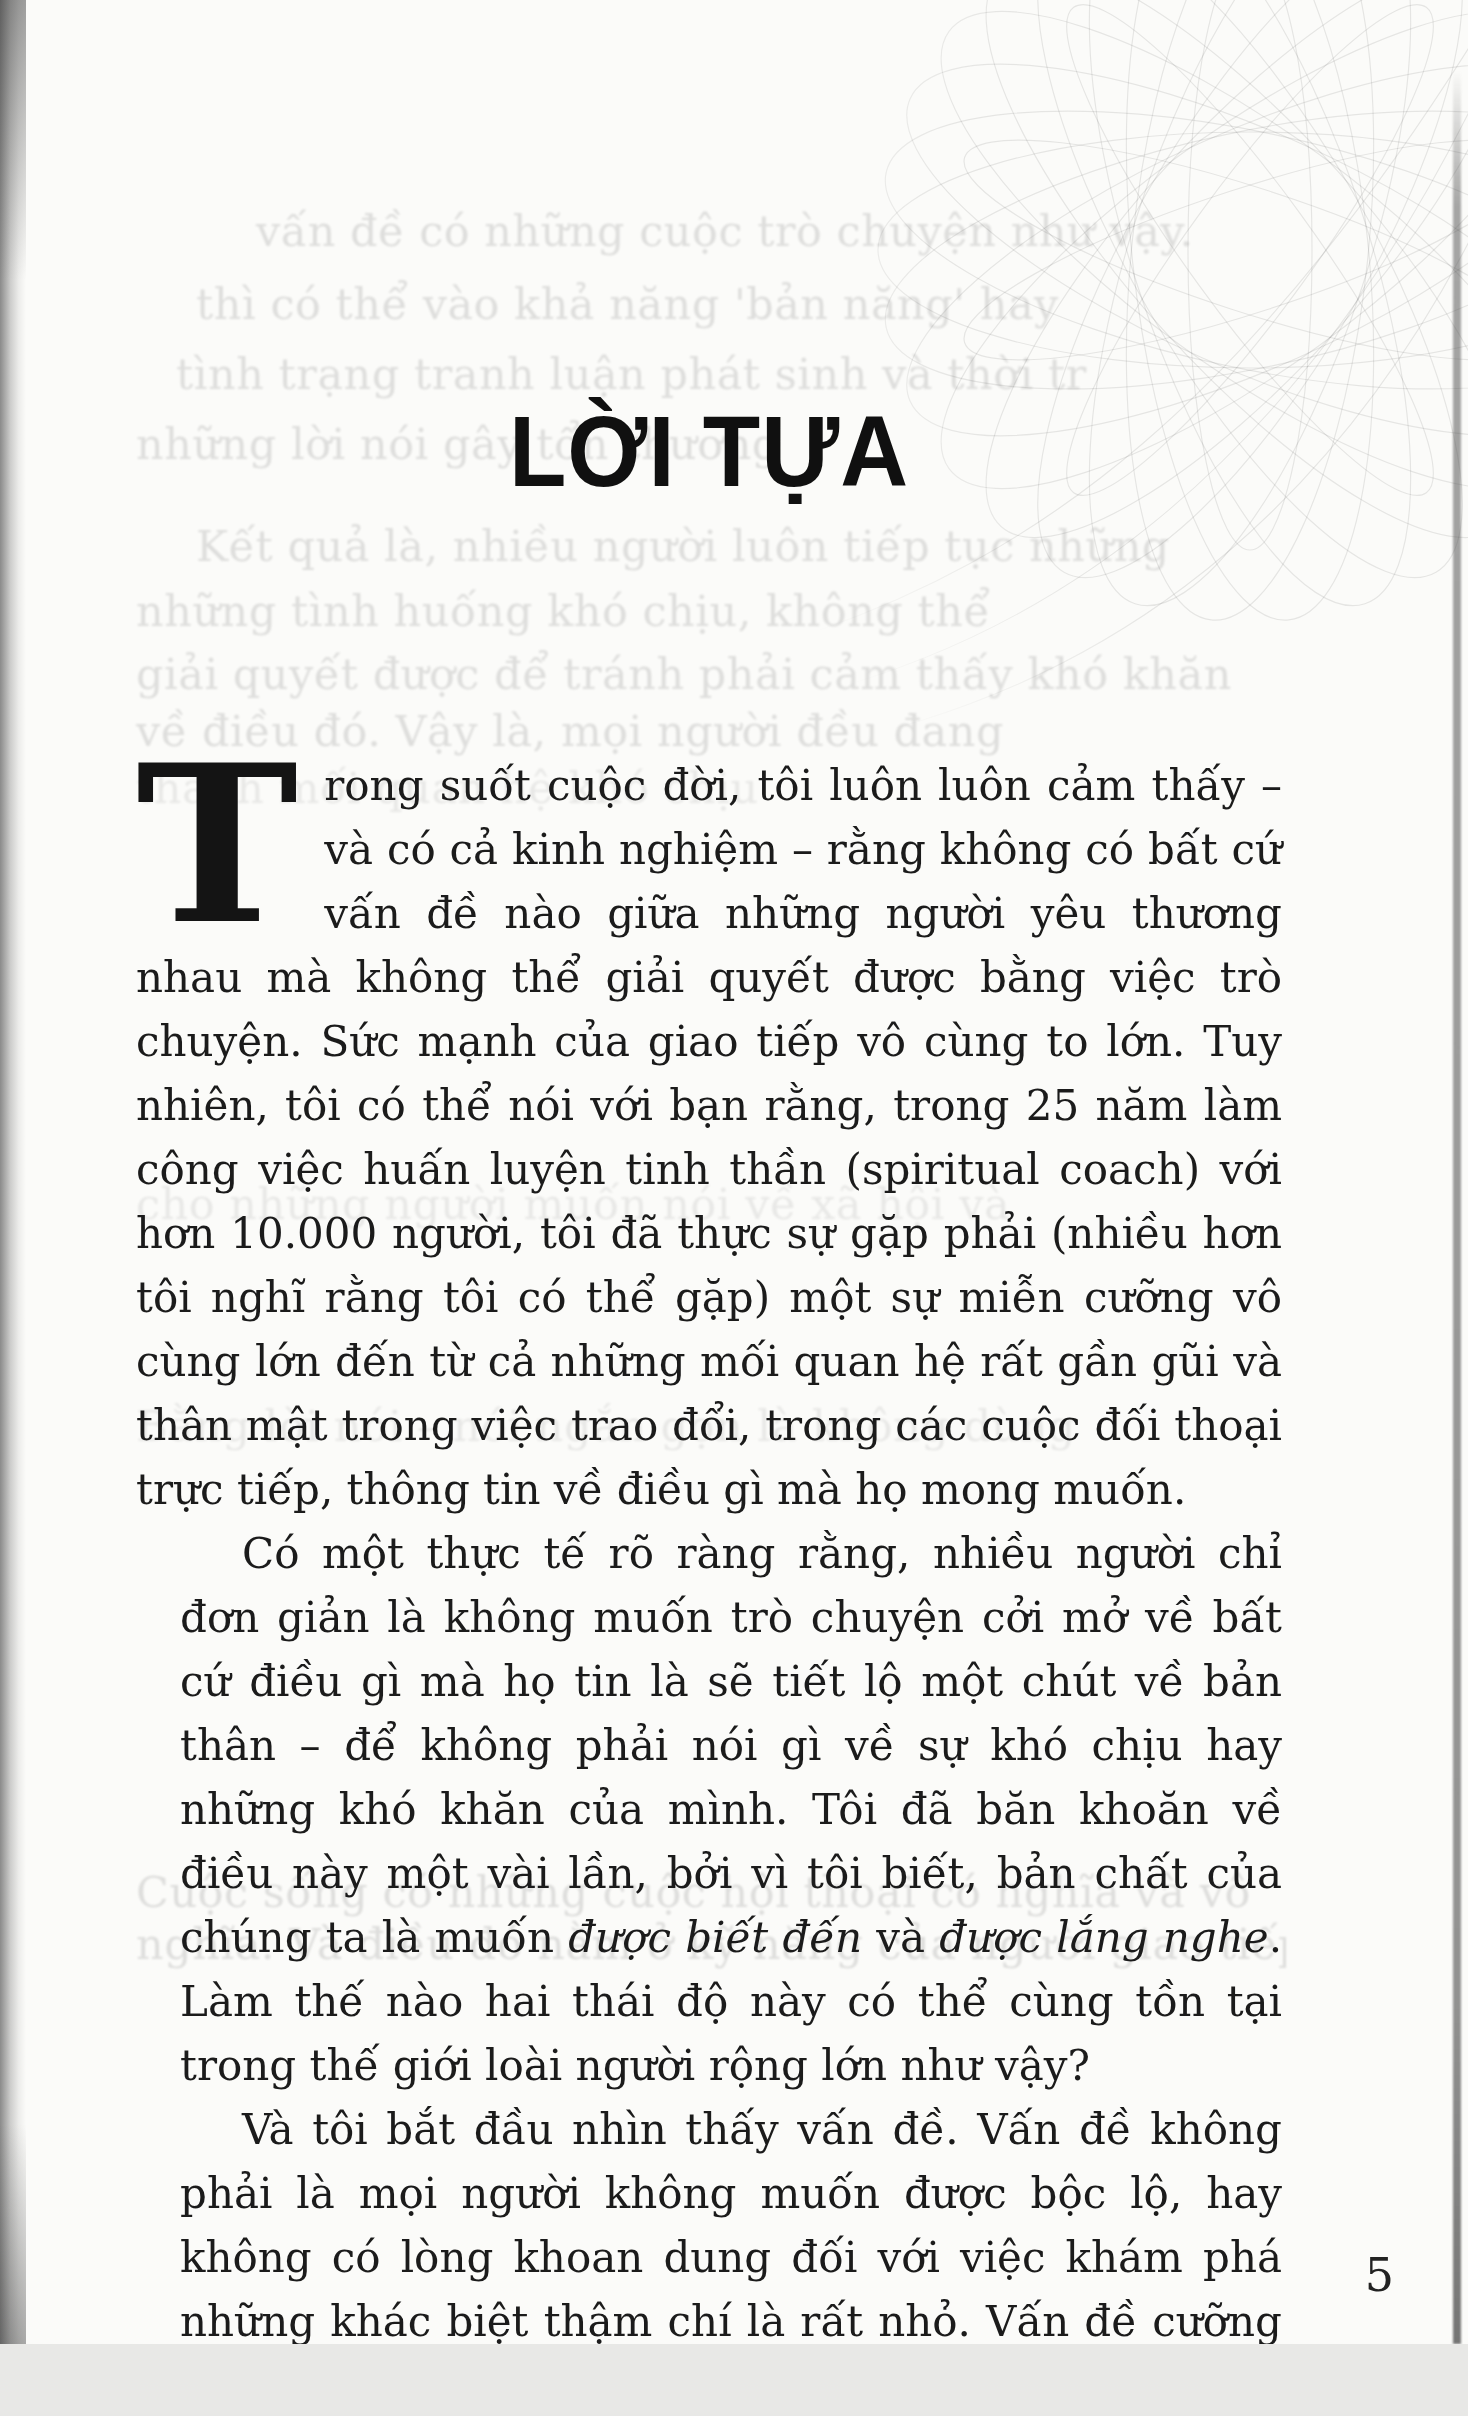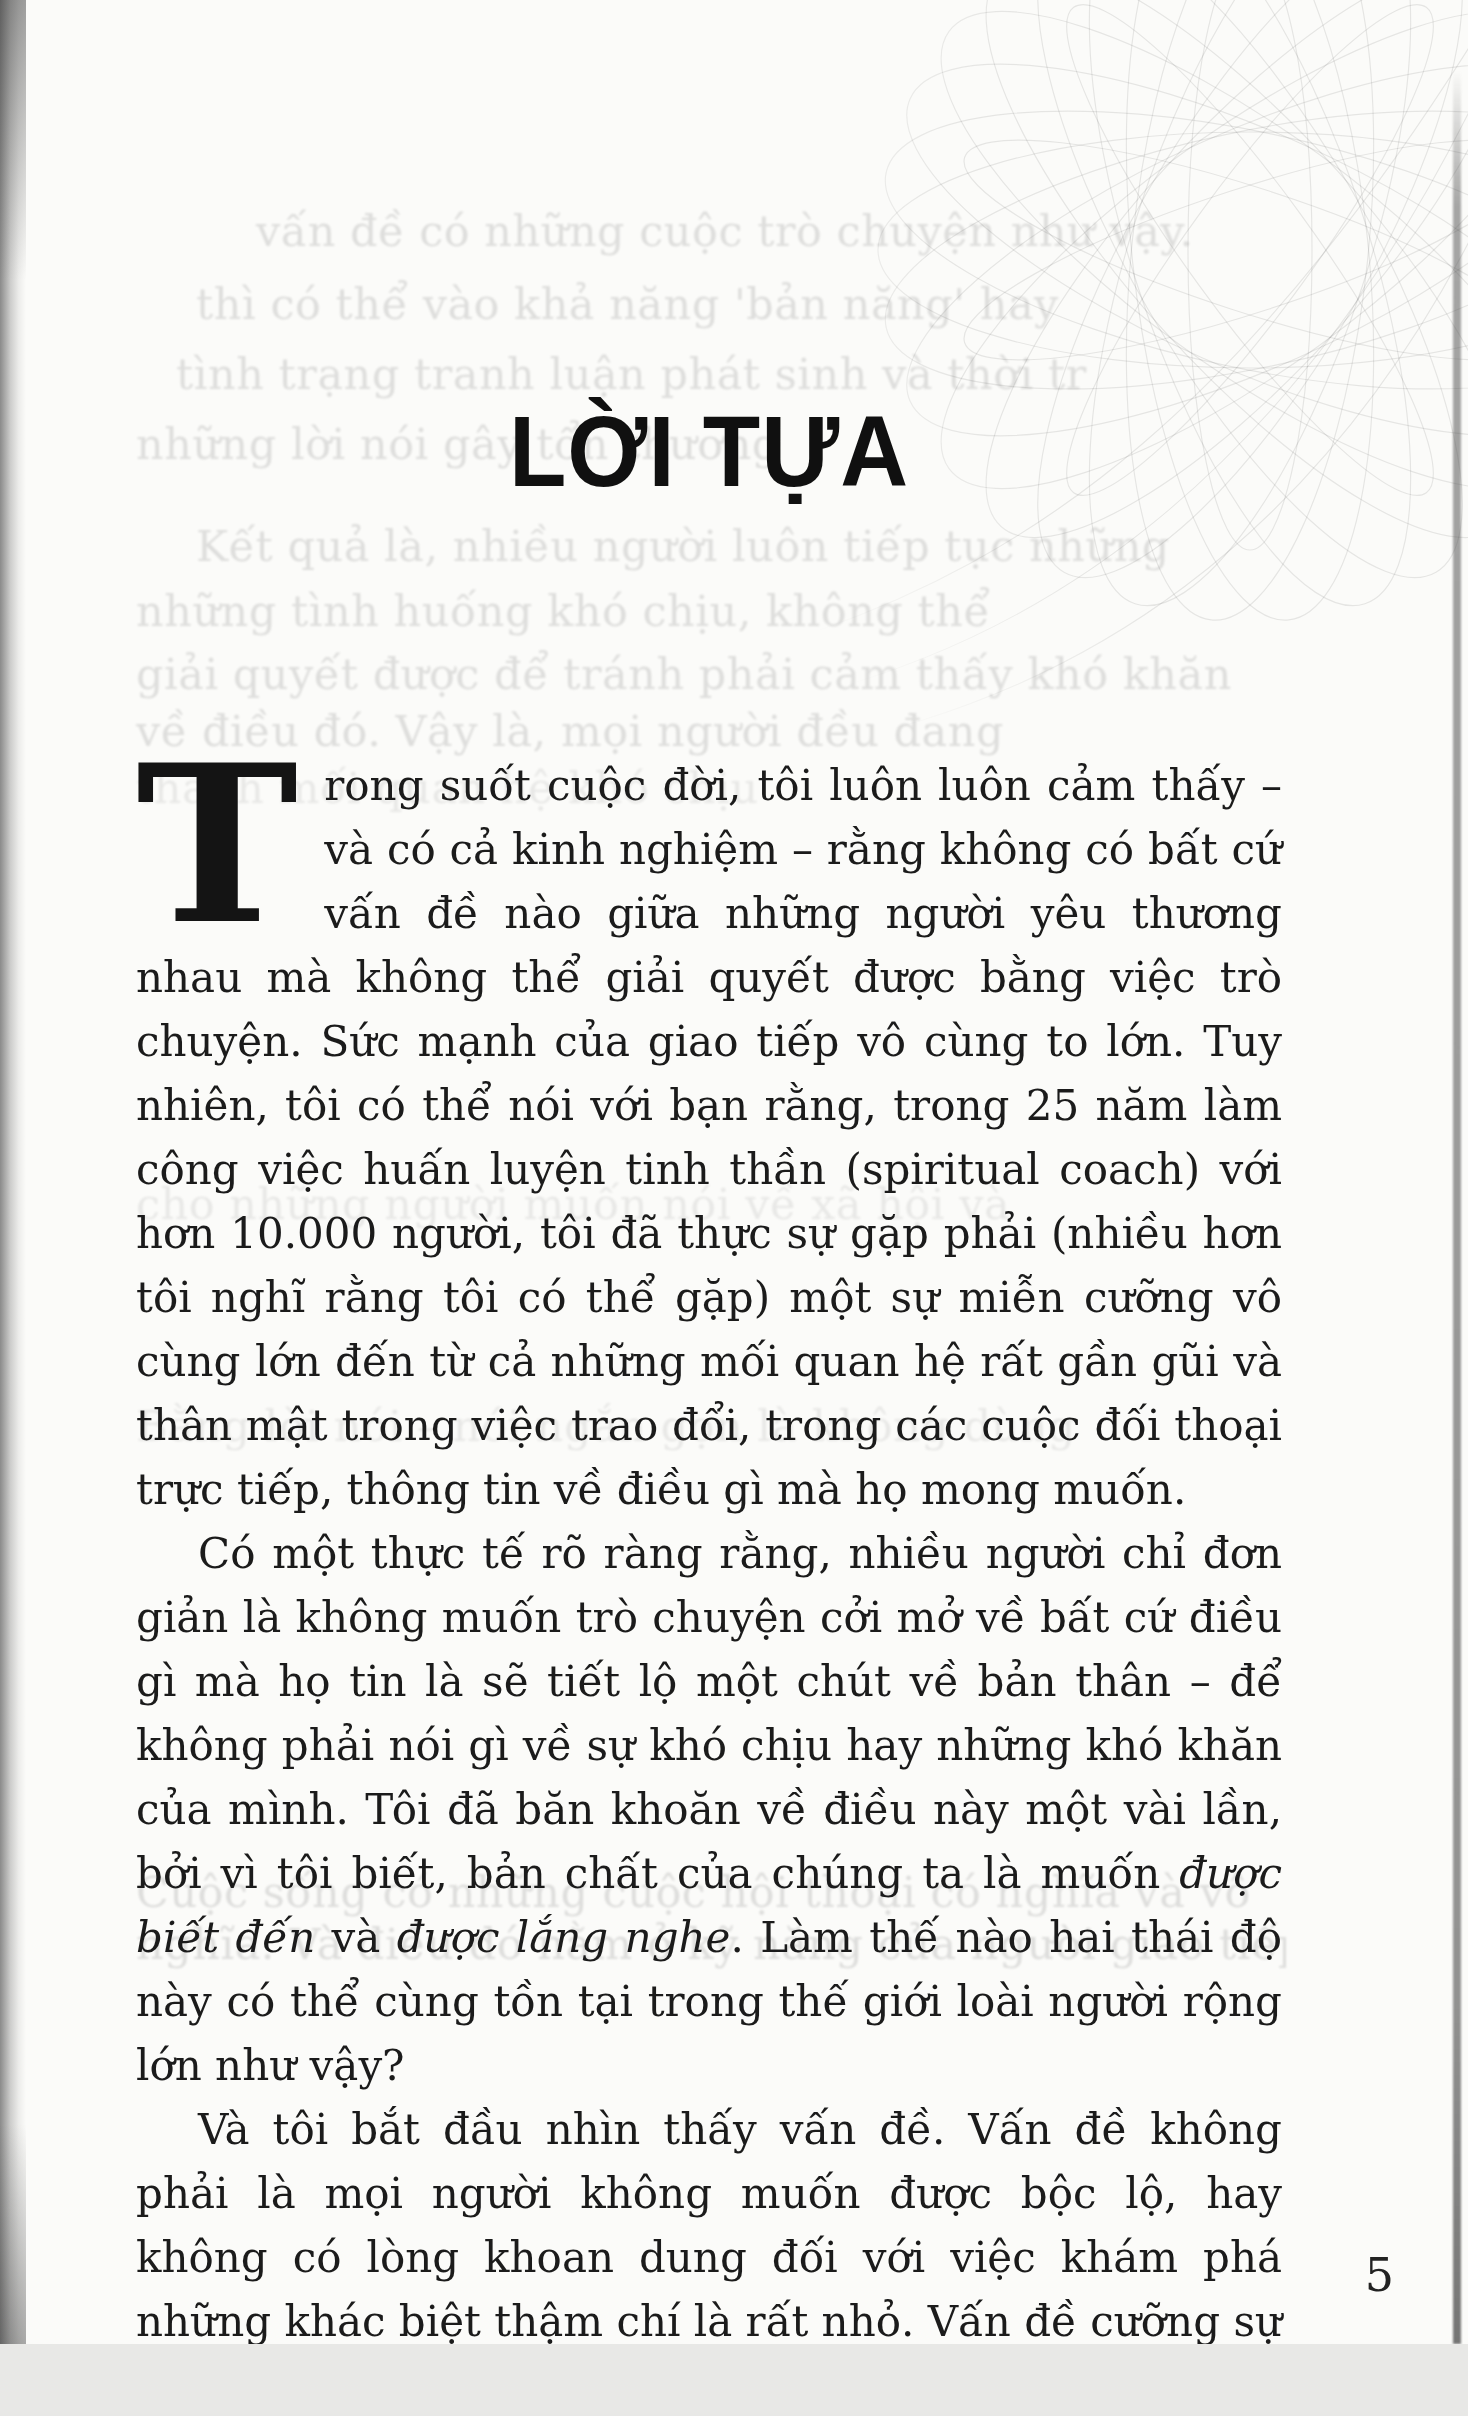--- a/index.html
+++ b/index.html
@@ -55,21 +55,21 @@
     color:#101010; text-align:center;
     margin:398px 0 0 0;
     transform:scaleY(1.06);
   }
   .bodytext {
     margin-top:248px;
     font-size:42px; line-height:64px; color:#1b1b1b;
     text-align:justify;
   }
   .bodytext p { margin:0; }
-  .bodytext p.indent { text-indent:62px; }
+  .bodytext p.indent { text-indent:62px;margin-left:44px; }
   .dropcap {
     float:left;
     font-weight:bold; font-size:218px; line-height:164px;
     color:#141414;
     padding:8px 26px 0 0;
   }
   .italic { font-style:italic; }
   .pagenum {
     position:absolute; right:74px; top:2248px; z-index:3;
     font-size:46px; color:#222;

